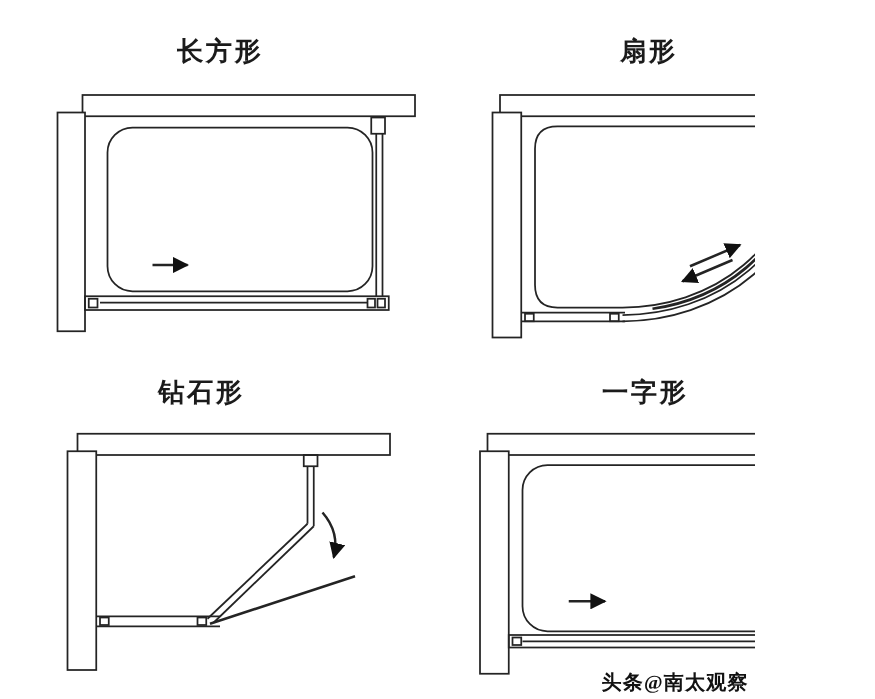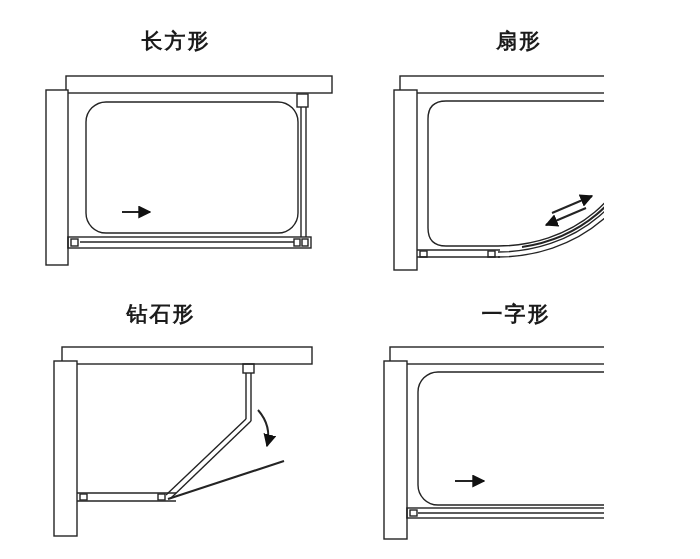--- a/index.html
+++ b/index.html
@@ -113,14 +113,15 @@
       <line x1="648" y1="364" x2="648" y2="516"></line>
       <rect x="407" y="508" width="248" height="10"></rect>
       <line x1="418" y1="513" x2="636" y2="513"></line>
       <rect x="410" y="510" width="7" height="6"></rect>
       <rect x="633" y="510" width="6" height="6"></rect>
       <rect x="641" y="510" width="6" height="6"></rect>
       <line x1="455" y1="481" x2="484" y2="481" stroke-width="2" marker-end="url(#ah)"></line>
     </g>
   </svg>
 
+  <div class="watermark">头条@南太观察</div>
 
 </div>
 
 </body></html>

